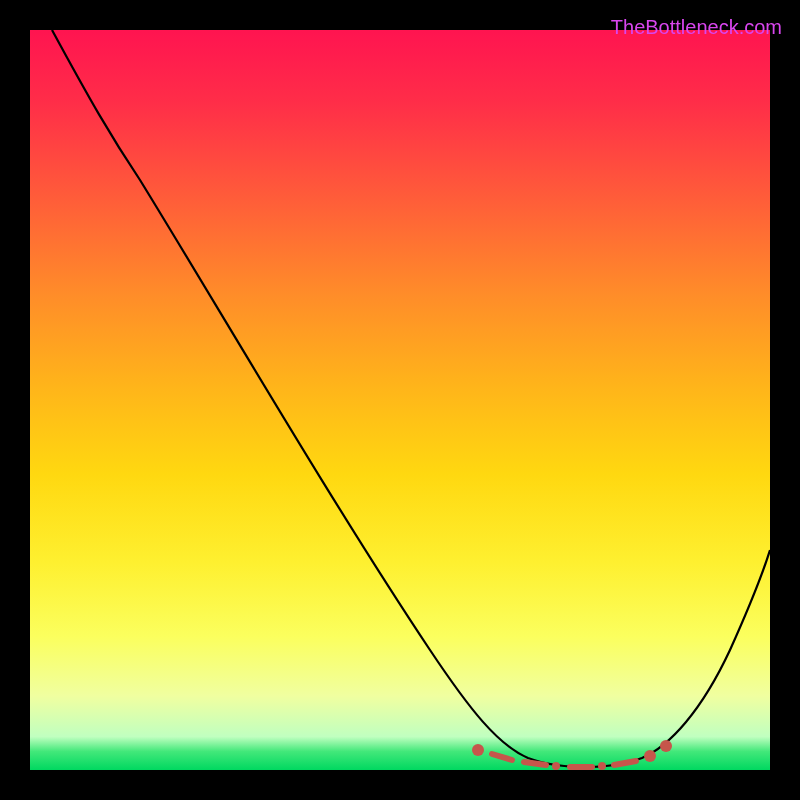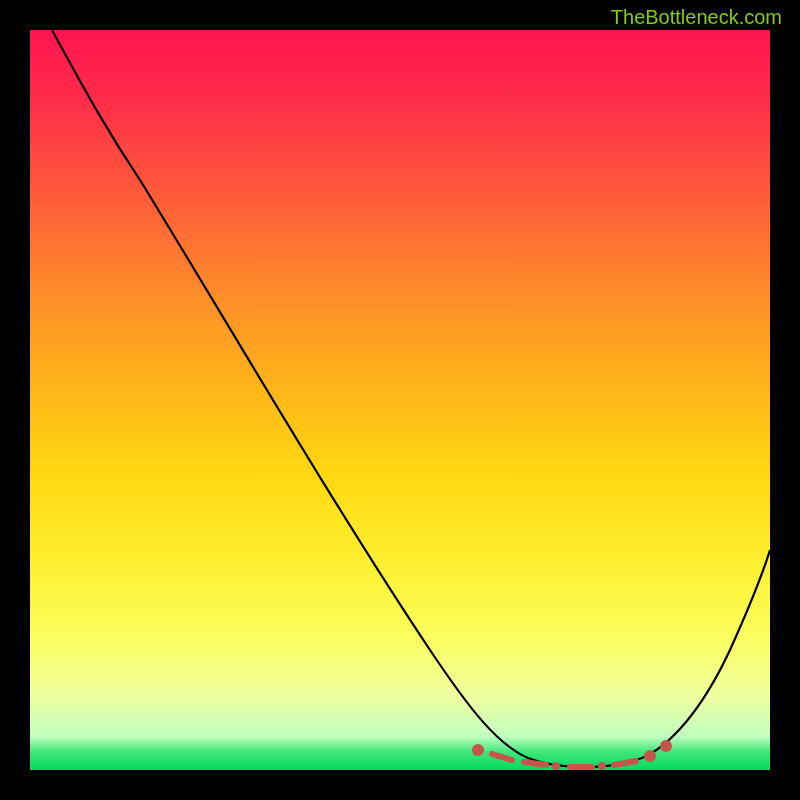--- a/index.html
+++ b/index.html
@@ -1,17 +1,17 @@
 <!DOCTYPE html>
 <html><head>
 <meta charset="utf-8">
 <style>
   * { margin: 0; padding: 0; box-sizing: border-box; }
   body { width: 800px; height: 800px; background: #000; position: relative; overflow: hidden; font-family: Arial, sans-serif; }
-  .watermark { position: absolute; top: 6px; right: 18px; color: #84cc16; font-size: 20px; font-weight: 500; z-index: 10; }
+  .watermark { position: absolute; top: 16px; right: 18px; color: #d946ef; font-size: 20px; font-weight: 500; z-index: 10; }
   .plot-area { position: absolute; left: 30px; top: 30px; width: 740px; height: 740px; }
   .gradient-bg { position: absolute; inset: 0; background: linear-gradient(to bottom,
       #ff1450 0%,
       #ff2e48 10%,
       #ff5a3a 22%,
       #ff8a2a 35%,
       #ffb41a 48%,
       #ffd810 60%,
       #fef030 72%,
       #fbff5e 82%,

